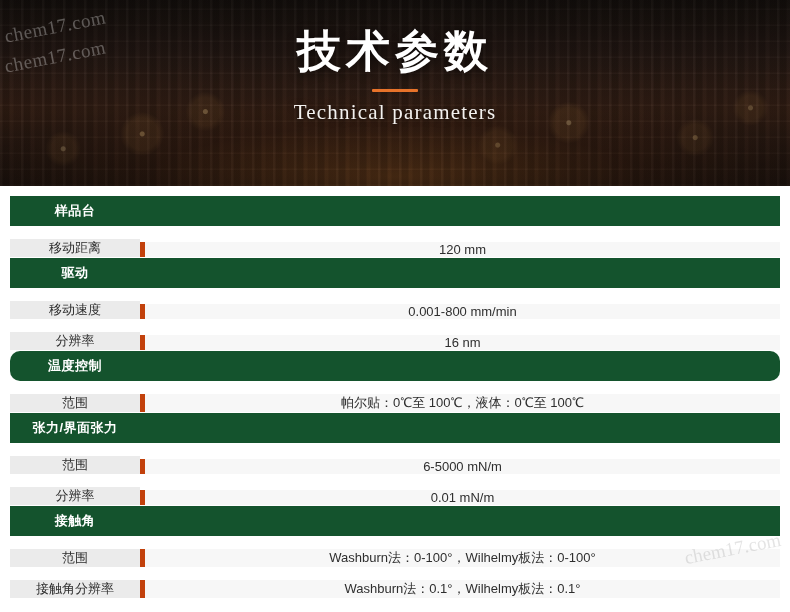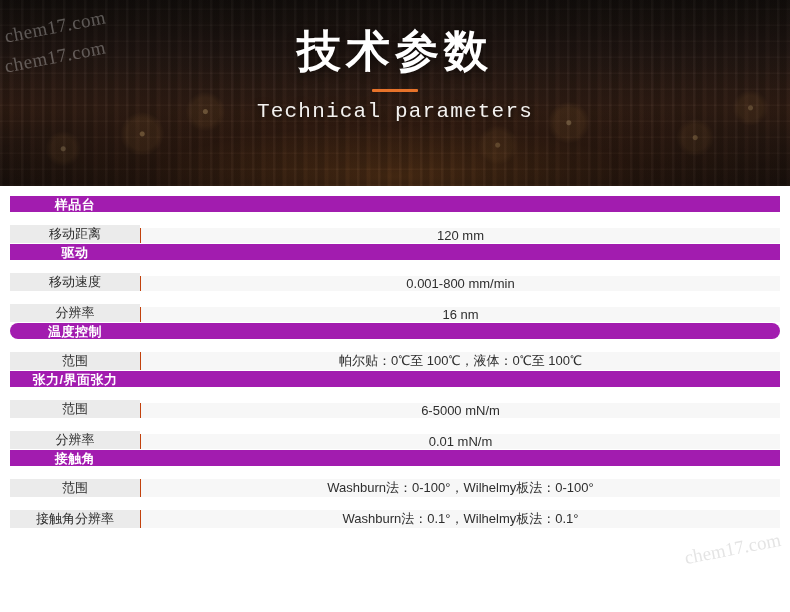--- a/index.html
+++ b/index.html
@@ -78,21 +78,21 @@
     text-align: center;
   }
   .hero-rule {
     width: 46px;
     height: 3px;
     background: #e8732a;
     margin: 12px 0 8px 0;
     border-radius: 1px;
   }
   .hero-sub {
-    font-family: Liberation Mono, monospace;
+    font-family: Liberation Serif, serif;
     font-size: 21px;
     letter-spacing: 1.2px;
     color: #f3f1ef;
     text-shadow: 0 1px 6px rgba(0,0,0,0.6);
   }
 
   
   .wm {
     position: absolute;
     color: rgba(255,255,255,0.30);
@@ -121,22 +121,23 @@
     position: absolute;
     left: 10px;
     top: 196px;
     width: 770px;
   }
   .row {
     display: flex;
     width: 100%;
   }
   .section-row {
-    height: 16px;
-    background: #a21caf;
+    height: 30px;
+    background: #14532d;
+    align-items: center;
   }
   .section-label {
     width: 130px;
     text-align: center;
     color: #ffffff;
     font-size: 13px;
     font-weight: bold;
     letter-spacing: 0.5px;
   }
   .section-fill { flex: 1; }
@@ -156,21 +157,21 @@
     color: #2e2e2e;
   }
   .data-row .cell-value {
     flex: 1;
     background: #f7f7f7;
     display: flex;
     align-items: center;
     justify-content: center;
     font-size: 13px;
     color: #2e2e2e;
-    border-left: 1px solid #c2410c;
+    border-left: 5px solid #c2410c;
   }
 </style>
 </head>
 <body>
 
 <div class="page">
 
   <div class="hero">
     <div class="hero-photo"></div>
     <div class="hero-dim"></div>

